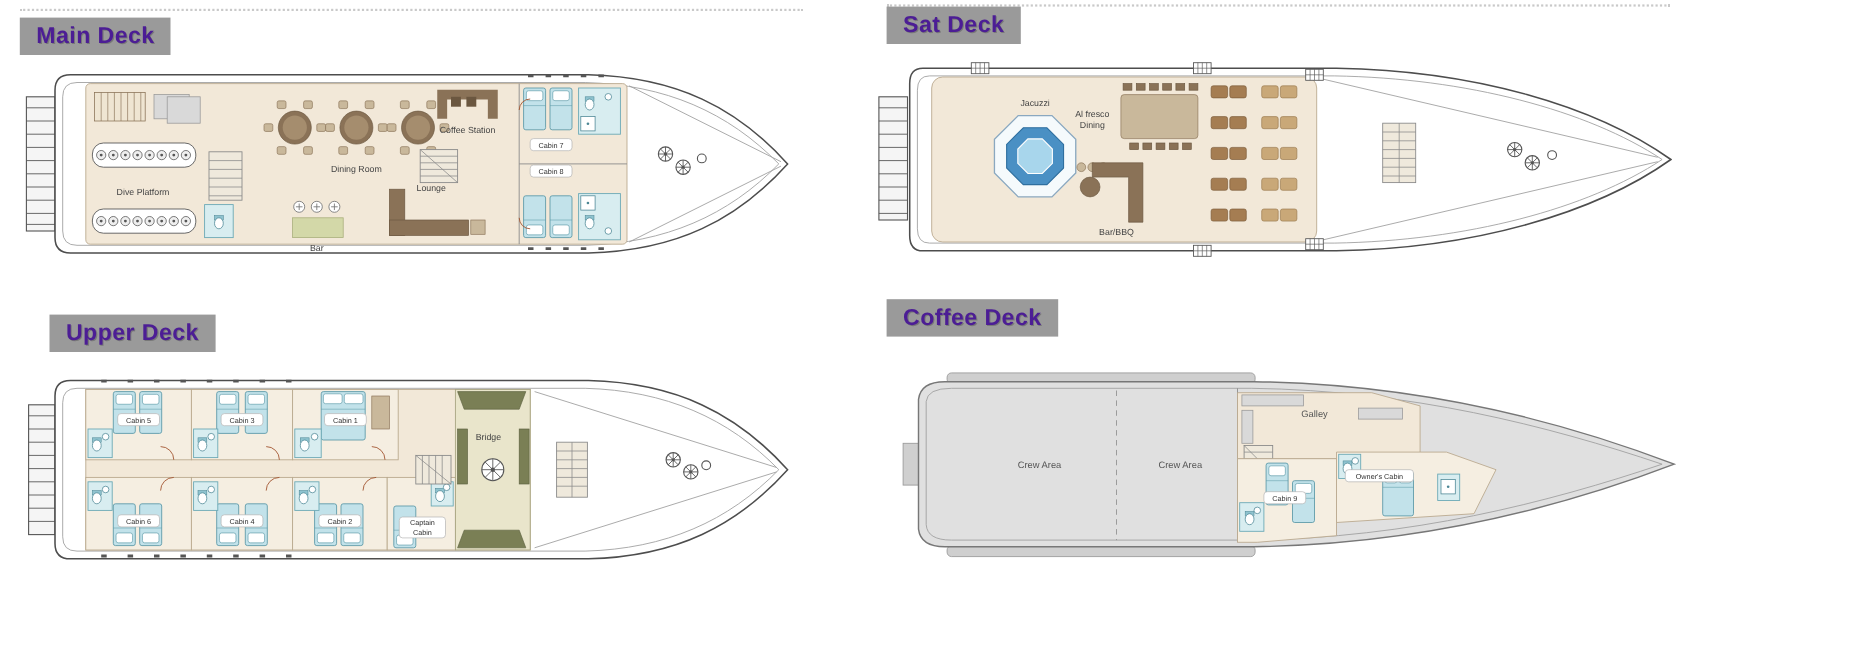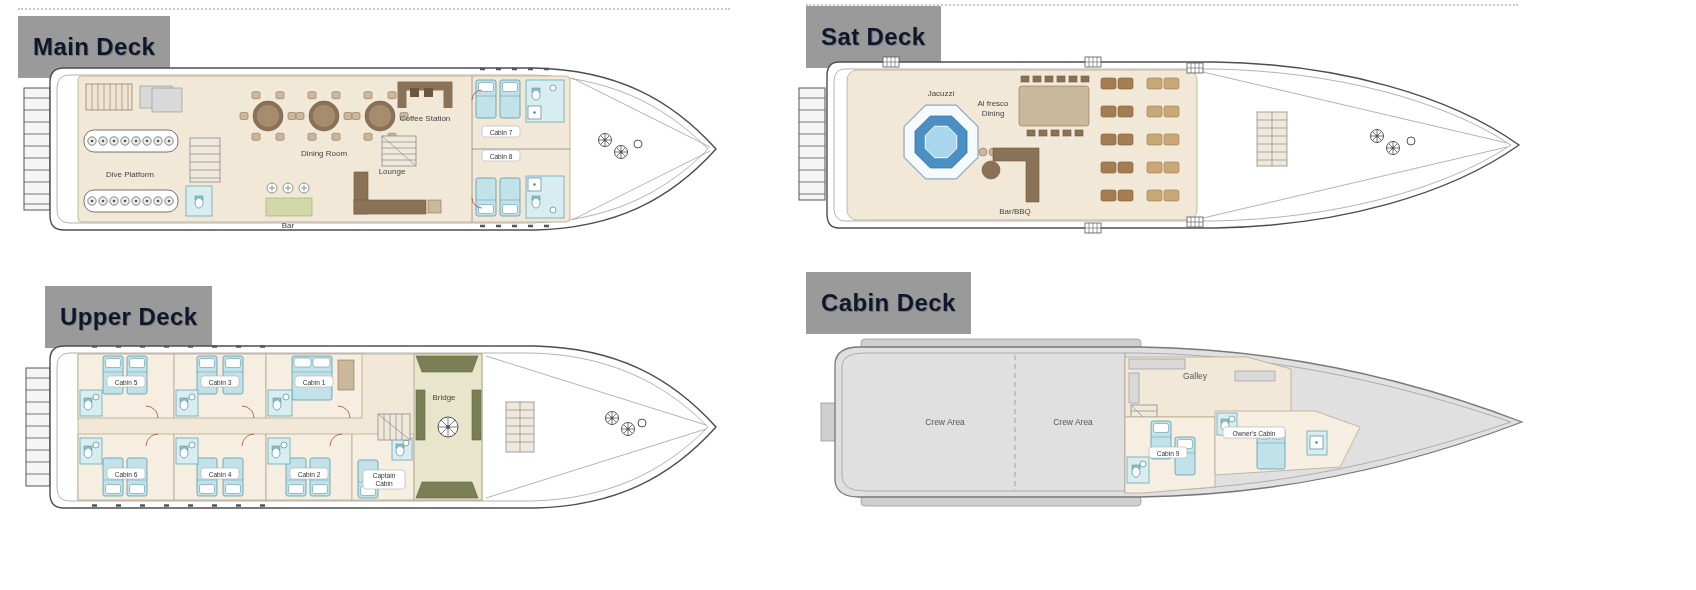--- a/index.html
+++ b/index.html
@@ -1,20 +1,20 @@
 <!DOCTYPE html>
 <html><head>
 <meta charset="utf-8">
 <style>
   html,body{margin:0;padding:0;background:#fff;}
   #page{position:relative;width:1696px;height:590px;background:#fff;overflow:hidden;
         font-family:"Liberation Sans",sans-serif;}
   .dotline{position:absolute;border-top:2px dotted #c9c9c9;height:0;}
-  .deck-title{position:absolute;background:#9a9a9a;color:#0f172a;font-weight:bold;
-      font-size:24px;padding:17px 15px;letter-spacing:.4px;
+  .deck-title{position:absolute;background:#9a9a9a;color:#4c1d95;font-weight:bold;
+      font-size:21px;padding:5px 15px;letter-spacing:.4px;
       text-shadow:1px 1px 0 rgba(0,0,0,.22);}
   svg{position:absolute;overflow:visible;}
   
   .hull{fill:#fff;stroke:#4d4d4d;stroke-width:1.4;}
   .innerline{fill:none;stroke:#9f9f9f;stroke-width:.8;}
   .beige{fill:#f2e8d8;stroke:#b9a98e;stroke-width:.8;}
   .beige2{fill:#f5eee1;stroke:#b9a98e;stroke-width:.8;}
   .wall{stroke:#8a8a8a;stroke-width:.8;fill:none;}
   .bed{fill:#c2e2ea;stroke:#5d9aa8;stroke-width:.8;}
   .pillow{fill:#fff;stroke:#5d9aa8;stroke-width:.6;}
@@ -102,21 +102,21 @@
         </g>
     </defs>
   </svg>
 
   <div class="dotline" style="left:18px;top:8px;width:712px;"></div>
   <div class="dotline" style="left:806px;top:4px;width:712px;"></div>
 
   <div class="deck-title" style="left:18px;top:16px;">Main Deck</div>
   <div class="deck-title" style="left:806px;top:6px;">Sat Deck</div>
   <div class="deck-title" style="left:18px;top:286px;margin-left:27px;">Upper Deck</div>
-  <div class="deck-title" style="left:806px;top:272px;">Cabin Deck</div>
+  <div class="deck-title" style="left:806px;top:272px;">Coffee Deck</div>
 
   <svg style="left:20px;top:52px;" width="710" height="190" viewBox="0 0 710 190">
     <g>
       <rect x="4" y="36" width="26" height="122" class="ladder"></rect>
       <path class="rung" d="M4,46H30 M4,58H30 M4,70H30 M4,82H30 M4,94H30 M4,106H30 M4,118H30 M4,130H30 M4,142H30 M4,152H30"></path>
     </g>
     <path class="hull" d="M44,16 L515,16 C595,18 650,46 696,97 C650,148 595,176 515,178 L44,178 Q30,178 30,164 L30,30 Q30,16 44,16 Z"></path>
     <path class="innerline" d="M50,23 L512,23 C585,25 642,50 688,97 C642,144 585,169 512,171 L50,171 Q37,171 37,158 L37,36 Q37,23 50,23 Z"></path>
     <line x1="552" y1="26" x2="690" y2="95" class="innerline"></line>
     <line x1="552" y1="168" x2="690" y2="99" class="innerline"></line>

